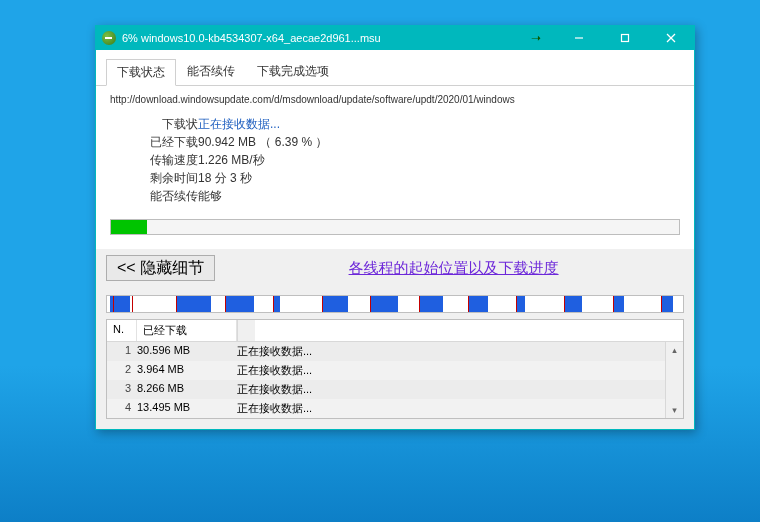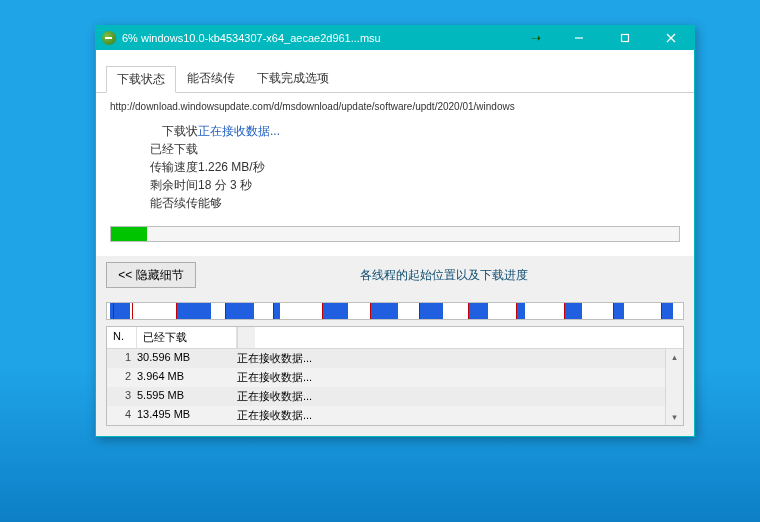--- a/index.html
+++ b/index.html
@@ -5,34 +5,34 @@
 * { box-sizing: border-box; margin: 0; padding: 0; font-family: "Segoe UI", Tahoma, sans-serif; }
 body { width: 760px; height: 522px; background: linear-gradient(180deg, #1fa4e8 0%, #1fa4e8 70%, #0d7fc7 100%); position: relative; overflow: hidden; }
 .dialog { position: absolute; left: 95px; top: 25px; width: 600px; background: #f0f0f0; border: 1px solid #00b8bd; box-shadow: 2px 3px 10px rgba(0,0,0,0.3); }
 .titlebar { height: 24px; background: #00b8bd; display: flex; align-items: center; padding-left: 6px; }
 .titlebar-icon { width: 14px; height: 14px; border-radius: 50%; background: radial-gradient(circle at 35% 35%, #7ac043, #3a7a1a); margin-right: 6px; position: relative; }
 .titlebar-icon::after { content:""; position:absolute; left:3px; top:6px; width:7px; height:2px; background:#fff; }
 .titlebar-title { color: #fff; font-size: 11px; flex: 1; white-space: nowrap; overflow: hidden; }
 .titlebar-arrow { width: 40px; text-align: center; color: #0a5a00; font-size: 12px; }
 .titlebar-btn { width: 46px; height: 24px; display: flex; align-items: center; justify-content: center; color: #fff; cursor: pointer; }
 .titlebar-btn svg { width: 10px; height: 10px; stroke: #fff; stroke-width: 1.2; fill: none; }
-.tabs { display: flex; padding: 15px 10px 0 10px; background: #fff; border-bottom: 1px solid #d0d0d0; font-size: 12px; }
+.tabs { display: flex; padding: 8px 10px 0 10px; background: #fff; border-bottom: 1px solid #d0d0d0; font-size: 12px; }
 .tab { padding: 4px 10px; border: 1px solid transparent; cursor: pointer; color: #333; }
 .tab.active { border: 1px solid #d0d0d0; border-bottom: 1px solid #fff; background: #fff; position: relative; top: 1px; }
 .content { background: #fff; padding: 8px 14px 4px 14px; }
 .url { font-size: 10px; color: #333; margin-bottom: 10px; white-space: nowrap; overflow: hidden; }
 .info-row { display: flex; font-size: 12px; line-height: 18px; color: #333; }
 .info-label { width: 88px; text-align: right; }
 .info-value { }
 .link-blue { color: #2060c0; }
 .progress-outer { margin: 14px 0 10px 0; height: 16px; border: 1px solid #bdbdbd; background: #f5f5f5; position: relative; }
 .progress-inner { position: absolute; left:0; top:0; bottom:0; background: #00c400; width: 6.39%; }
 .button-row { display: flex; align-items: center; padding: 6px 10px 12px 10px; gap: 8px; }
-.btn { min-width: 90px; height: 26px; border: 1px solid #adadad; background: #e9e9e9; font-size: 12px; cursor: pointer; padding: 2px 10px; }
-.mid-label { flex: 1; text-align: center; font-size: 12px; color: #0c4a6e; }
+.btn { min-width: 90px; height: 26px; border: 1px solid #adadad; background: #e9e9e9; font-size: 16px; cursor: pointer; padding: 2px 10px; }
+.mid-label { flex: 1; text-align: center; font-size: 15px; color: #6d28d9; text-decoration: underline; }
 .stripe { margin: 2px 10px 6px 10px; height: 18px; border: 1px solid #bfbfbf; background: #fff; position: relative; }
 .stripe .tick { position:absolute; top:0; bottom:0; width:1px; background:#c40000; }
 .stripe .seg { position:absolute; top:0; bottom:0; background:#1f5fe0; }
 .thread-table-wrap { margin: 0 10px 10px 10px; border: 1px solid #bfbfbf; background: #fff; }
 .thead { display: flex; font-size: 11px; background: #fff; border-bottom: 1px solid #d8d8d8; }
 .th { padding: 3px 6px; border-right: 1px solid #e2e2e2; }
 .th.n { width: 30px; }
 .th.dl { width: 100px; }
 .th.info { flex: 1; }
 .th.scroll { width: 18px; background: #f0f0f0; border-left:1px solid #d8d8d8; border-right:none; }
@@ -80,20 +80,21 @@
   </div>
 
   <div class="content">
     <div class="url">http://download.windowsupdate.com/d/msdownload/update/software/updt/2020/01/windows</div>
     <div class="info-row">
         <div class="info-label">下载状</div>
         <div class="info-value link-blue">正在接收数据...</div>
       </div>
     <div class="info-row">
         <div class="info-label">已经下载</div>
+        <div class="info-value">90.942  MB （ 6.39 % ）</div>
       </div>
     <div class="info-row">
         <div class="info-label">传输速度</div>
         <div class="info-value">1.226  MB/秒</div>
       </div>
     <div class="info-row">
         <div class="info-label">剩余时间</div>
         <div class="info-value">18 分 3 秒</div>
       </div>
     <div class="info-row">
@@ -152,21 +153,21 @@
             <div class="td dl">30.596 MB</div>
             <div class="td info">正在接收数据...</div>
           </div>
           <div class="tr">
             <div class="td n">2</div>
             <div class="td dl">3.964 MB</div>
             <div class="td info">正在接收数据...</div>
           </div>
           <div class="tr">
             <div class="td n">3</div>
-            <div class="td dl">5.595 MB</div>
+            <div class="td dl">8.266 MB</div>
             <div class="td info">正在接收数据...</div>
           </div>
           <div class="tr">
             <div class="td n">4</div>
             <div class="td dl">13.495 MB</div>
             <div class="td info">正在接收数据...</div>
           </div>
         </div>
       <div class="scrollbar">
         <div class="scroll-up">▴</div>

